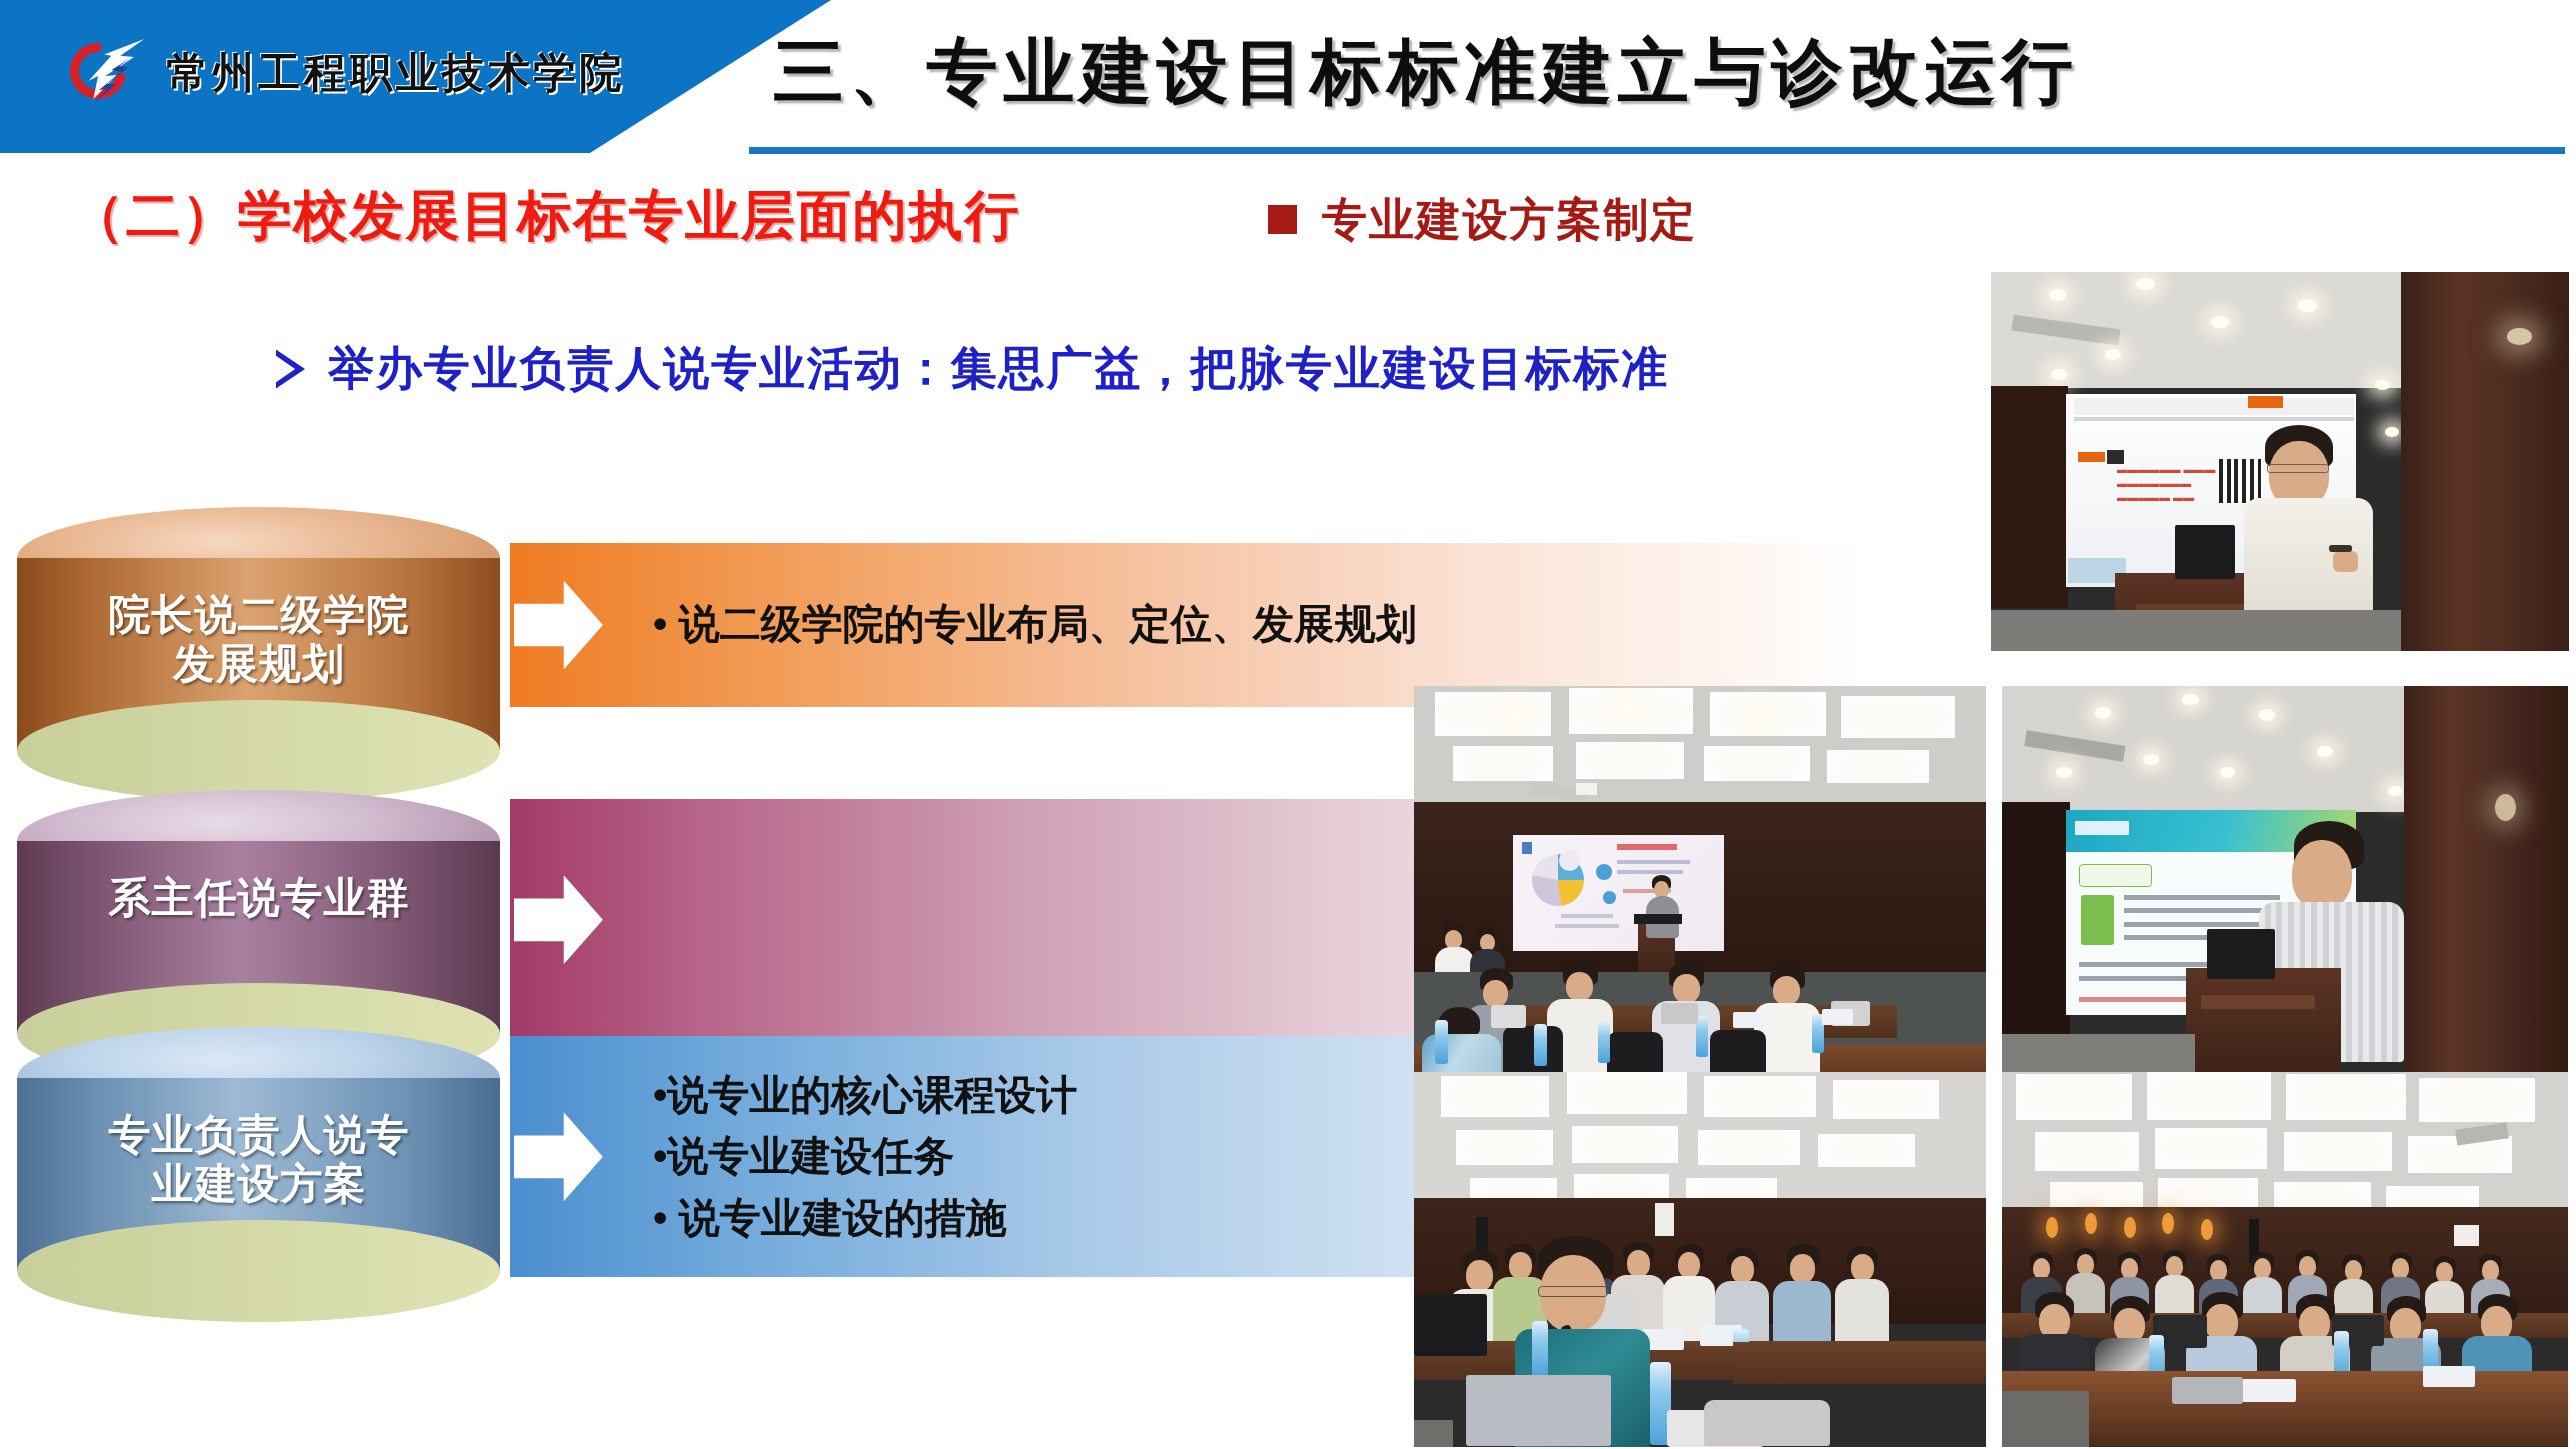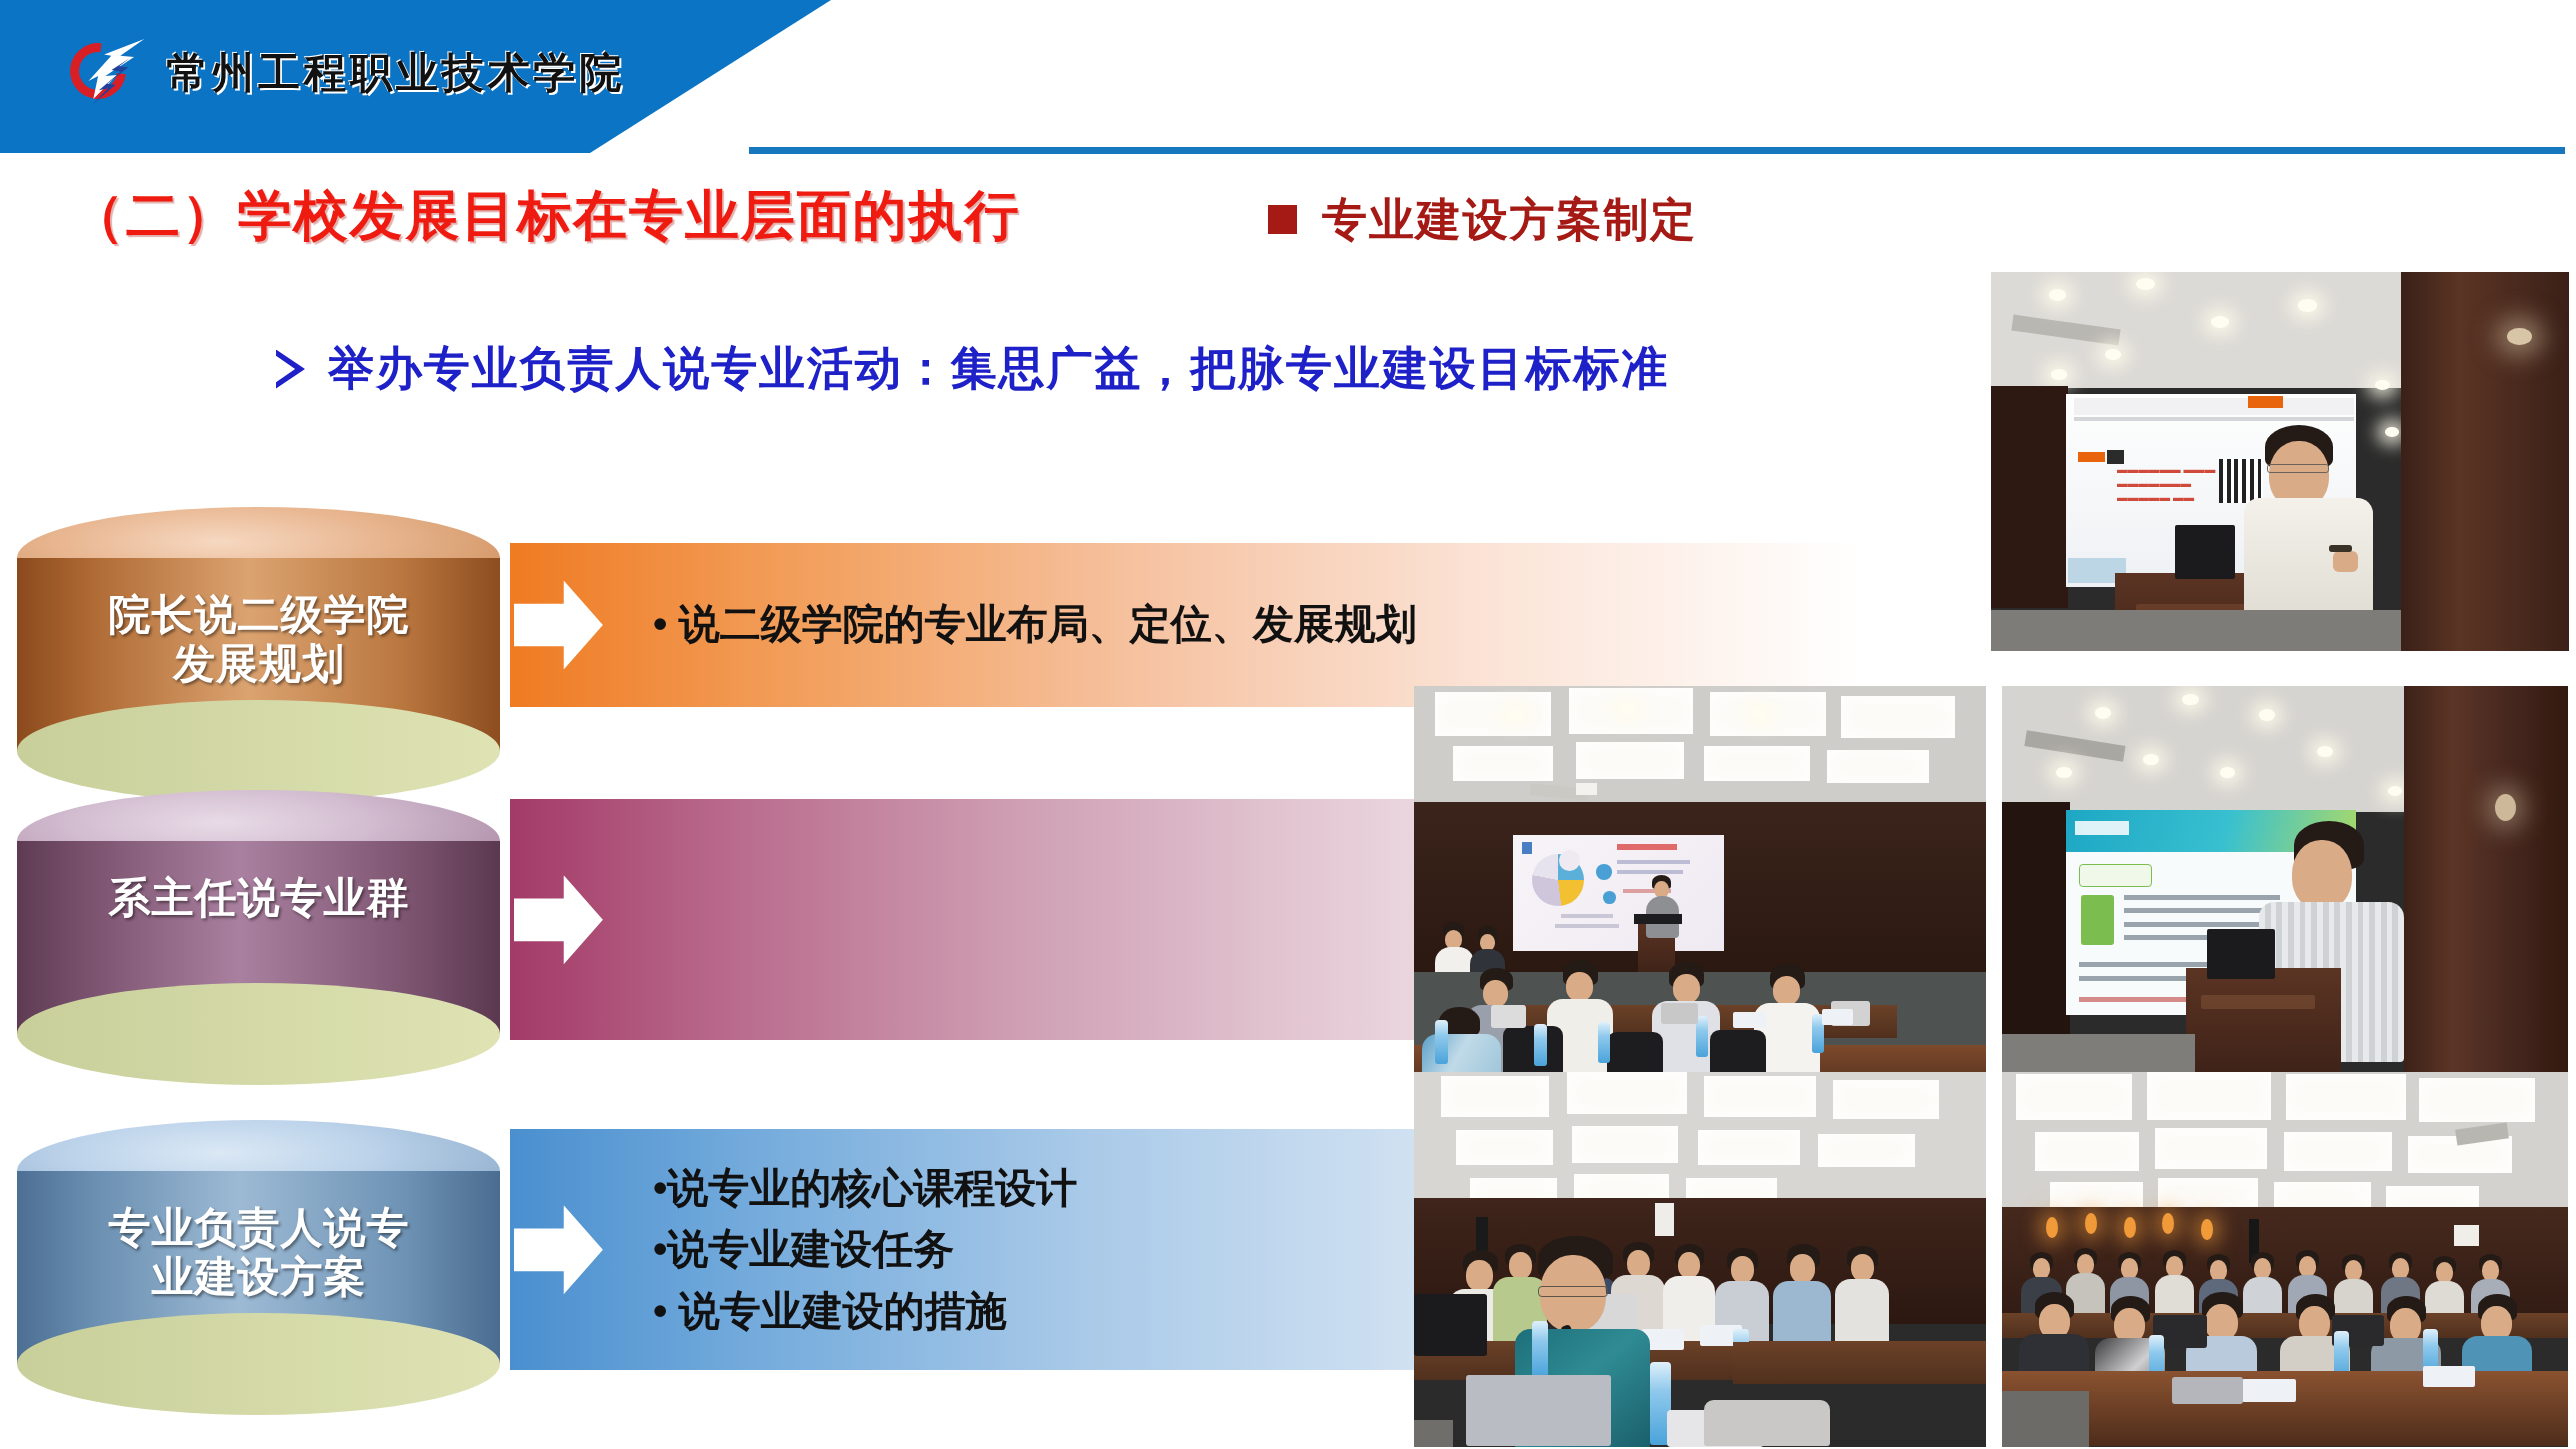--- a/index.html
+++ b/index.html
@@ -154,20 +154,21 @@
 
   <div id="logo-wrap">
     <div id="logo-mark">
       <div class="ring"></div>
       <div class="swoosh"></div>
       <div class="swoosh2"></div>
     </div>
     <div id="logo-text">常州工程职业技术学院</div>
   </div>
 
+  <div id="header-title">三、专业建设目标标准建立与诊改运行</div>
   <div id="header-rule"></div>
 </div>
 
 <div id="subtitle-row">
   <div id="subtitle-red">（二）学校发展目标在专业层面的执行</div>
   <div id="subhead-group">
     <div id="subhead-bullet"></div>
     <div id="subhead-text">专业建设方案制定</div>
   </div>
 </div>
@@ -204,21 +205,21 @@
     <div class="label">
       <div>系主任说专业群</div>
     </div>
   </div>
   <div class="band" id="band2" style="left:510px;top:19.3px;width:1352px;height:241px;">
     <div class="panel"></div>
     <div class="arrowhead" style="left:3.9px;"></div>
   </div>
 </div>
 
-<div class="row" style="top:1110px;height:299px;width:1932px;">
+<div class="row" style="top:1017px;height:299px;width:1932px;">
   <div class="cyl" id="cyl3" style="top:9.7px;">
     <div class="top"></div>
     <div class="body"></div>
     <div class="bottom"></div>
     <div class="label">
       <div>专业负责人说专</div>
       <div>业建设方案</div>
     </div>
   </div>
   <div class="band" id="band3" style="left:510px;top:19.3px;width:1352px;height:241px;">

